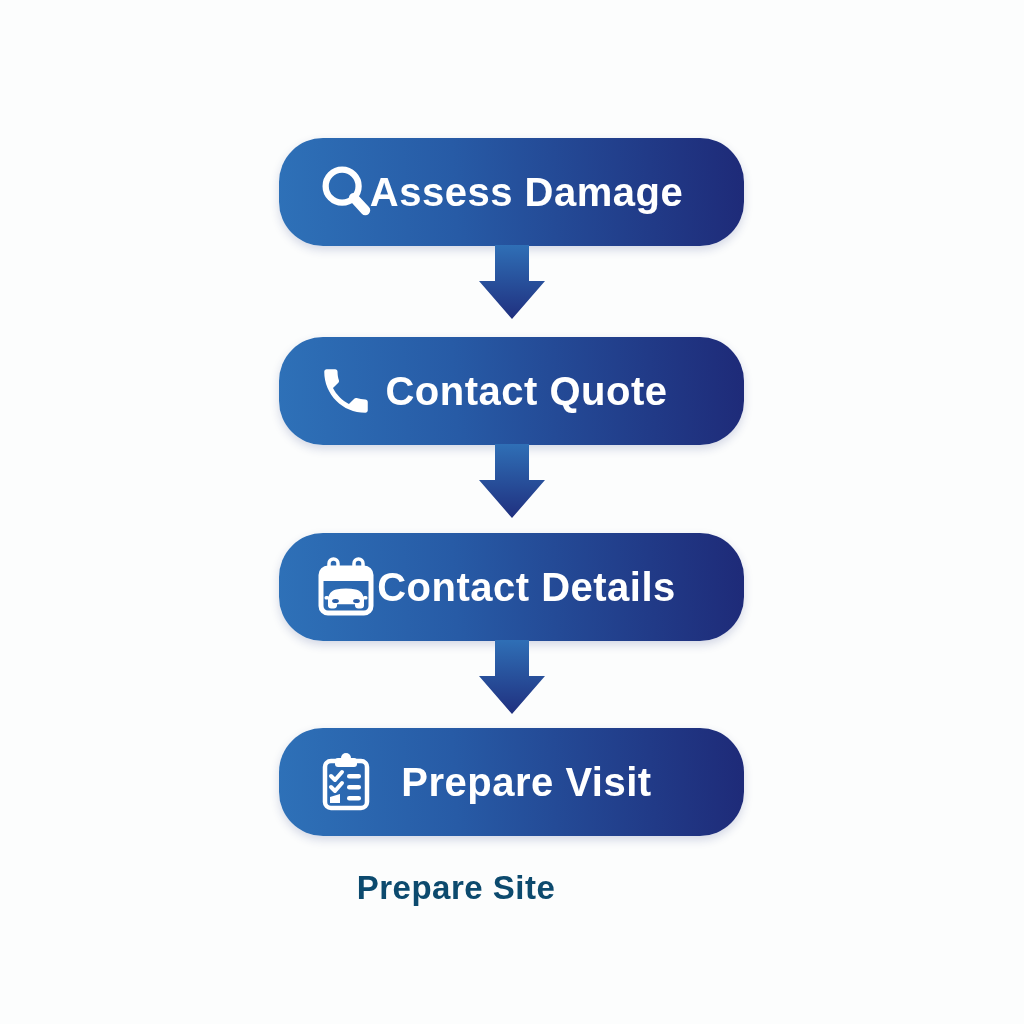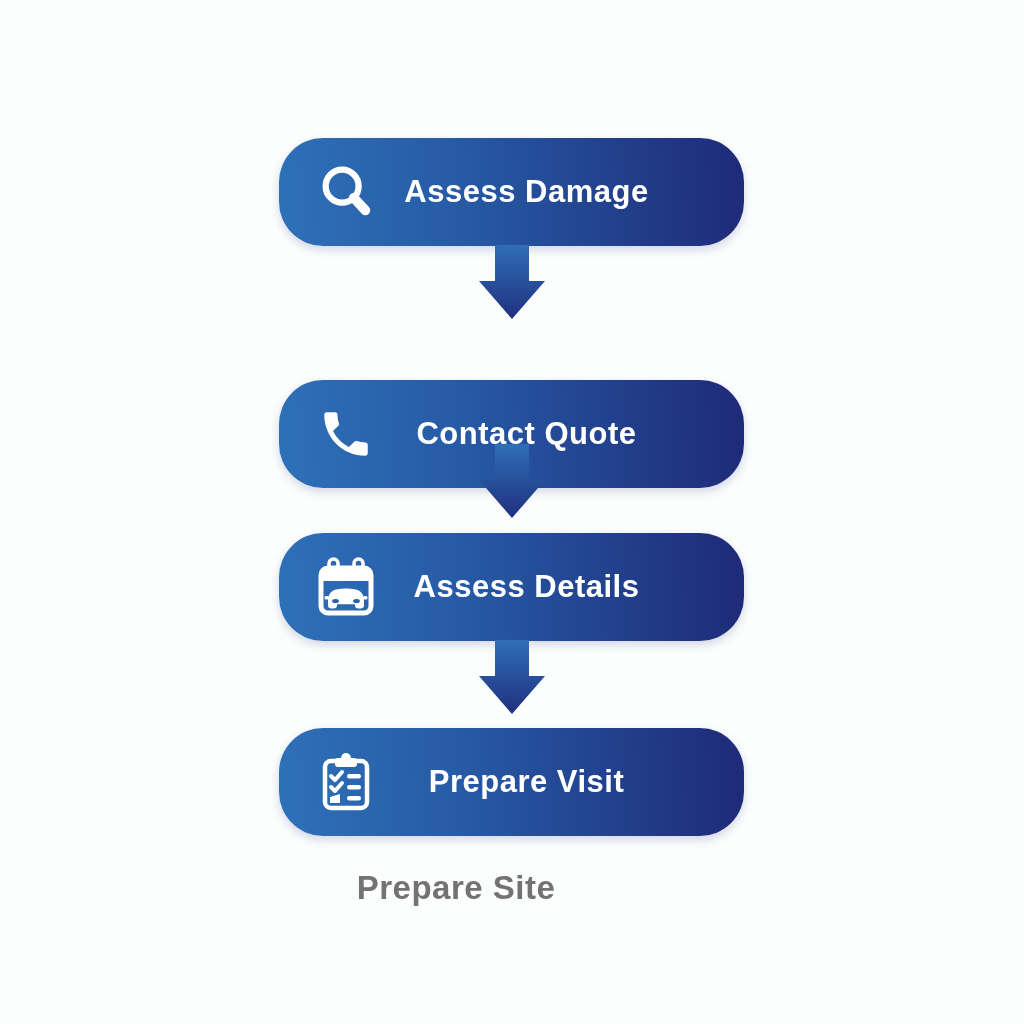--- a/index.html
+++ b/index.html
@@ -23,61 +23,61 @@
     left: 279px;
     width: 465px;
     height: 108px;
     border-radius: 44px;
     background: linear-gradient(86deg, #2e71b8 0%, #275ba6 38%, #1e2a78 100%);
     box-shadow: 0 4px 10px rgba(30, 42, 120, 0.18);
     display: flex;
     align-items: center;
   }
   .pill-1 { top: 138px; }
-  .pill-2 { top: 337px; margin-top: 43px; }
+  .pill-2 { top: 337px; }
   .pill-3 { top: 533px; }
   .pill-4 { top: 728px; }
   .pill .icon {
     position: absolute;
     left: 34px;
     top: 50%;
     transform: translateY(-50%);
     width: 66px;
     height: 66px;
     display: flex;
     align-items: center;
     justify-content: center;
   }
   .pill .label {
     position: absolute;
     left: 0;
     right: 0;
     text-align: center;
     transform: translateX(15px);
     color: #ffffff;
-    font-size: 31px;
+    font-size: 40px;
     font-weight: 700;
     letter-spacing: 0.5px;
   }
   .arrow {
     position: absolute;
     left: 479px;
     width: 66px;
     height: 74px;
   }
   .arrow-1 { top: 245px; }
   .arrow-2 { top: 444px; }
   .arrow-3 { top: 640px; }
   .footer-label {
     position: absolute;
     top: 869px;
     left: 0;
     width: 912px;
     text-align: center;
-    color: #737373;
+    color: #0c4a6e;
     font-size: 33px;
     font-weight: 700;
     letter-spacing: 0.5px;
   }
   svg { display: block; }
 </style>
 </head>
 <body>
 
 <svg width="0" height="0" style="position:absolute">
@@ -125,21 +125,21 @@
         <path d="M7 26 v-6 a7 7 0 0 1 7 -7 h36 a7 7 0 0 1 7 7 v6 z" fill="#ffffff"></path>
         <rect x="15" y="4" width="9" height="13" rx="4.5" fill="none" stroke="#ffffff" stroke-width="3.5"></rect>
         <rect x="40" y="4" width="9" height="13" rx="4.5" fill="none" stroke="#ffffff" stroke-width="3.5"></rect>
         <path fill="#ffffff" d="M14 44 c0.5 -5 3.5 -8.6 8 -9.6 c6.5 -1.2 13.5 -1.2 20 0 c4.5 1 7.5 4.6 8 9.6 v6.6 c0 1.8 -1.4 3 -3.2 3 h-2.6 c-1.8 0 -3.2 -1.2 -3.2 -3 v-1.4 h-18 v1.4 c0 1.8 -1.4 3 -3.2 3 h-2.6 c-1.8 0 -3.2 -1.2 -3.2 -3 z"></path>
         <rect x="10.5" y="41" width="4.5" height="3.5" rx="1.5" fill="#ffffff"></rect>
         <rect x="49" y="41" width="4.5" height="3.5" rx="1.5" fill="#ffffff"></rect>
         <ellipse cx="21.5" cy="46" rx="3.4" ry="2" fill="#2b5ea7"></ellipse>
         <ellipse cx="42.5" cy="46" rx="3.4" ry="2" fill="#2b5ea7"></ellipse>
       </svg>
     </span>
-    <span class="label">Assess Details</span>
+    <span class="label">Contact Details</span>
   </div>
 
   <svg class="arrow arrow-3" viewBox="0 0 66 74">
     <polygon points="16,0 50,0 50,36 66,36 33,74 0,36 16,36" fill="url(#arrowGrad)"></polygon>
   </svg>
 
   <div class="pill pill-4">
     <span class="icon">
       <svg width="64" height="64" viewBox="0 0 64 64">
         <rect x="11" y="11" width="42" height="47" rx="6" fill="none" stroke="#ffffff" stroke-width="4.5"></rect>

